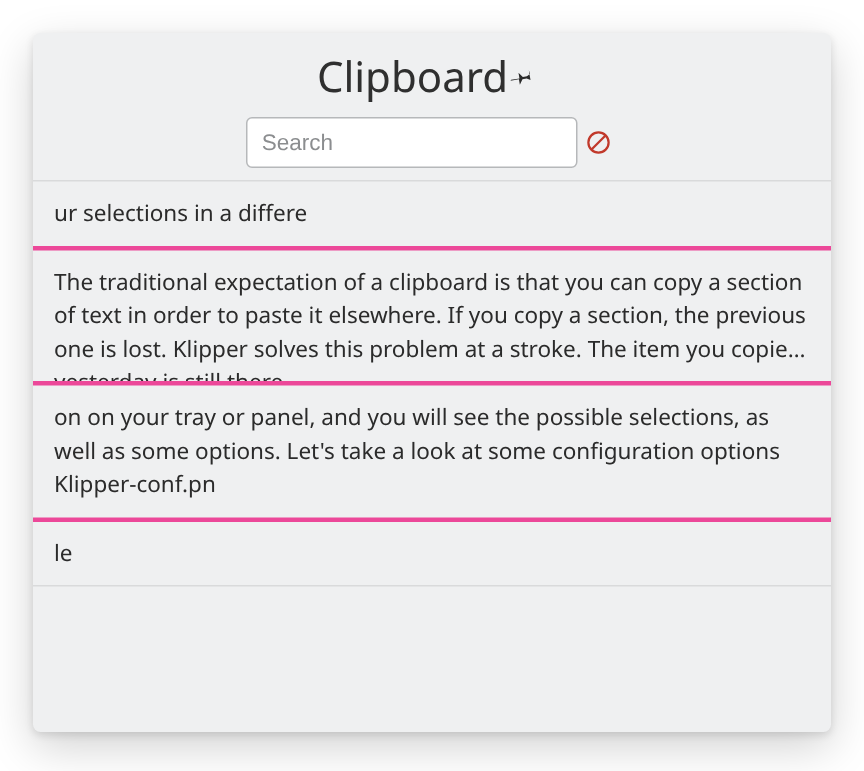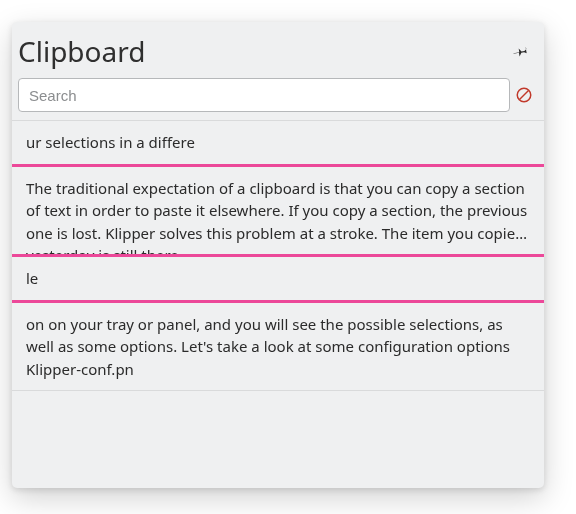--- a/index.html
+++ b/index.html
@@ -3,25 +3,25 @@
 <meta charset="utf-8">
 <style>
   html,body{margin:0;padding:0;width:576px;height:514px;background:#ffffff;
     font-family:"Segoe UI","Noto Sans",Arial,sans-serif;color:#333;
     overflow:hidden;}
   .page-bg{position:absolute;inset:0;padding:18px 10px 10px 50px;
     box-sizing:border-box;font-size:13px;color:#b8b8b8;line-height:2.6;
     pointer-events:none;user-select:none;}
   .page-bg .row{white-space:nowrap;}
 
-  .popup{position:absolute;left:12px;top:22px;width:532px;height:466px;
+  .popup{position:absolute;left:22px;top:22px;width:532px;height:466px;
     background:#eff0f1;border-radius:5px;
     box-shadow:0 10px 30px rgba(0,0,0,0.18),0 2px 6px rgba(0,0,0,0.12);
     box-sizing:border-box;display:flex;flex-direction:column;
-    overflow:hidden;}
+    overflow:hidden;align-items:center;}
 
   .head{display:flex;align-items:center;padding:10px 14px 2px 6px;}
   .title{font-size:28px;font-weight:400;color:#2f2f2f;flex:1;}
   .pin{width:18px;height:18px;display:flex;align-items:center;
     justify-content:center;cursor:pointer;color:#2e2e2e;}
 
   .tools{display:flex;align-items:center;padding:6px 10px 8px 6px;gap:4px;}
   .search{flex:1;height:34px;border:1px solid #b6b8ba;border-radius:4px;
     background:#fff;padding:0 10px;font-size:15px;color:#444;
     box-sizing:border-box;}
@@ -67,17 +67,17 @@
       <svg width="18" height="18" viewBox="0 0 24 24">
         <circle cx="12" cy="12" r="9" fill="none" stroke="#c1392b" stroke-width="2"></circle>
         <line x1="6" y1="18" x2="18" y2="6" stroke="#c1392b" stroke-width="2"></line>
       </svg>
     </div>
   </div>
 
   <div class="list">
     <div class="item">ur selections in a differe</div>
     <div class="item">The traditional expectation of a clipboard is that you can copy a section of text in order to paste it elsewhere. If you copy a section, the previous one is lost. Klipper solves this problem at a stroke. The item you copied yesterday is still there.</div>
+    <div class="item">on on your tray or panel, and you will see the possible selections, as well as some options. Let's take a look at some configuration options Klipper-conf.pn</div>
     <div class="item">le</div>
-    <div class="item">on on your tray or panel, and you will see the possible selections, as well as some options. Let's take a look at some configuration options Klipper-conf.pn</div>
   </div>
 
 </div>
 
 </body></html>

